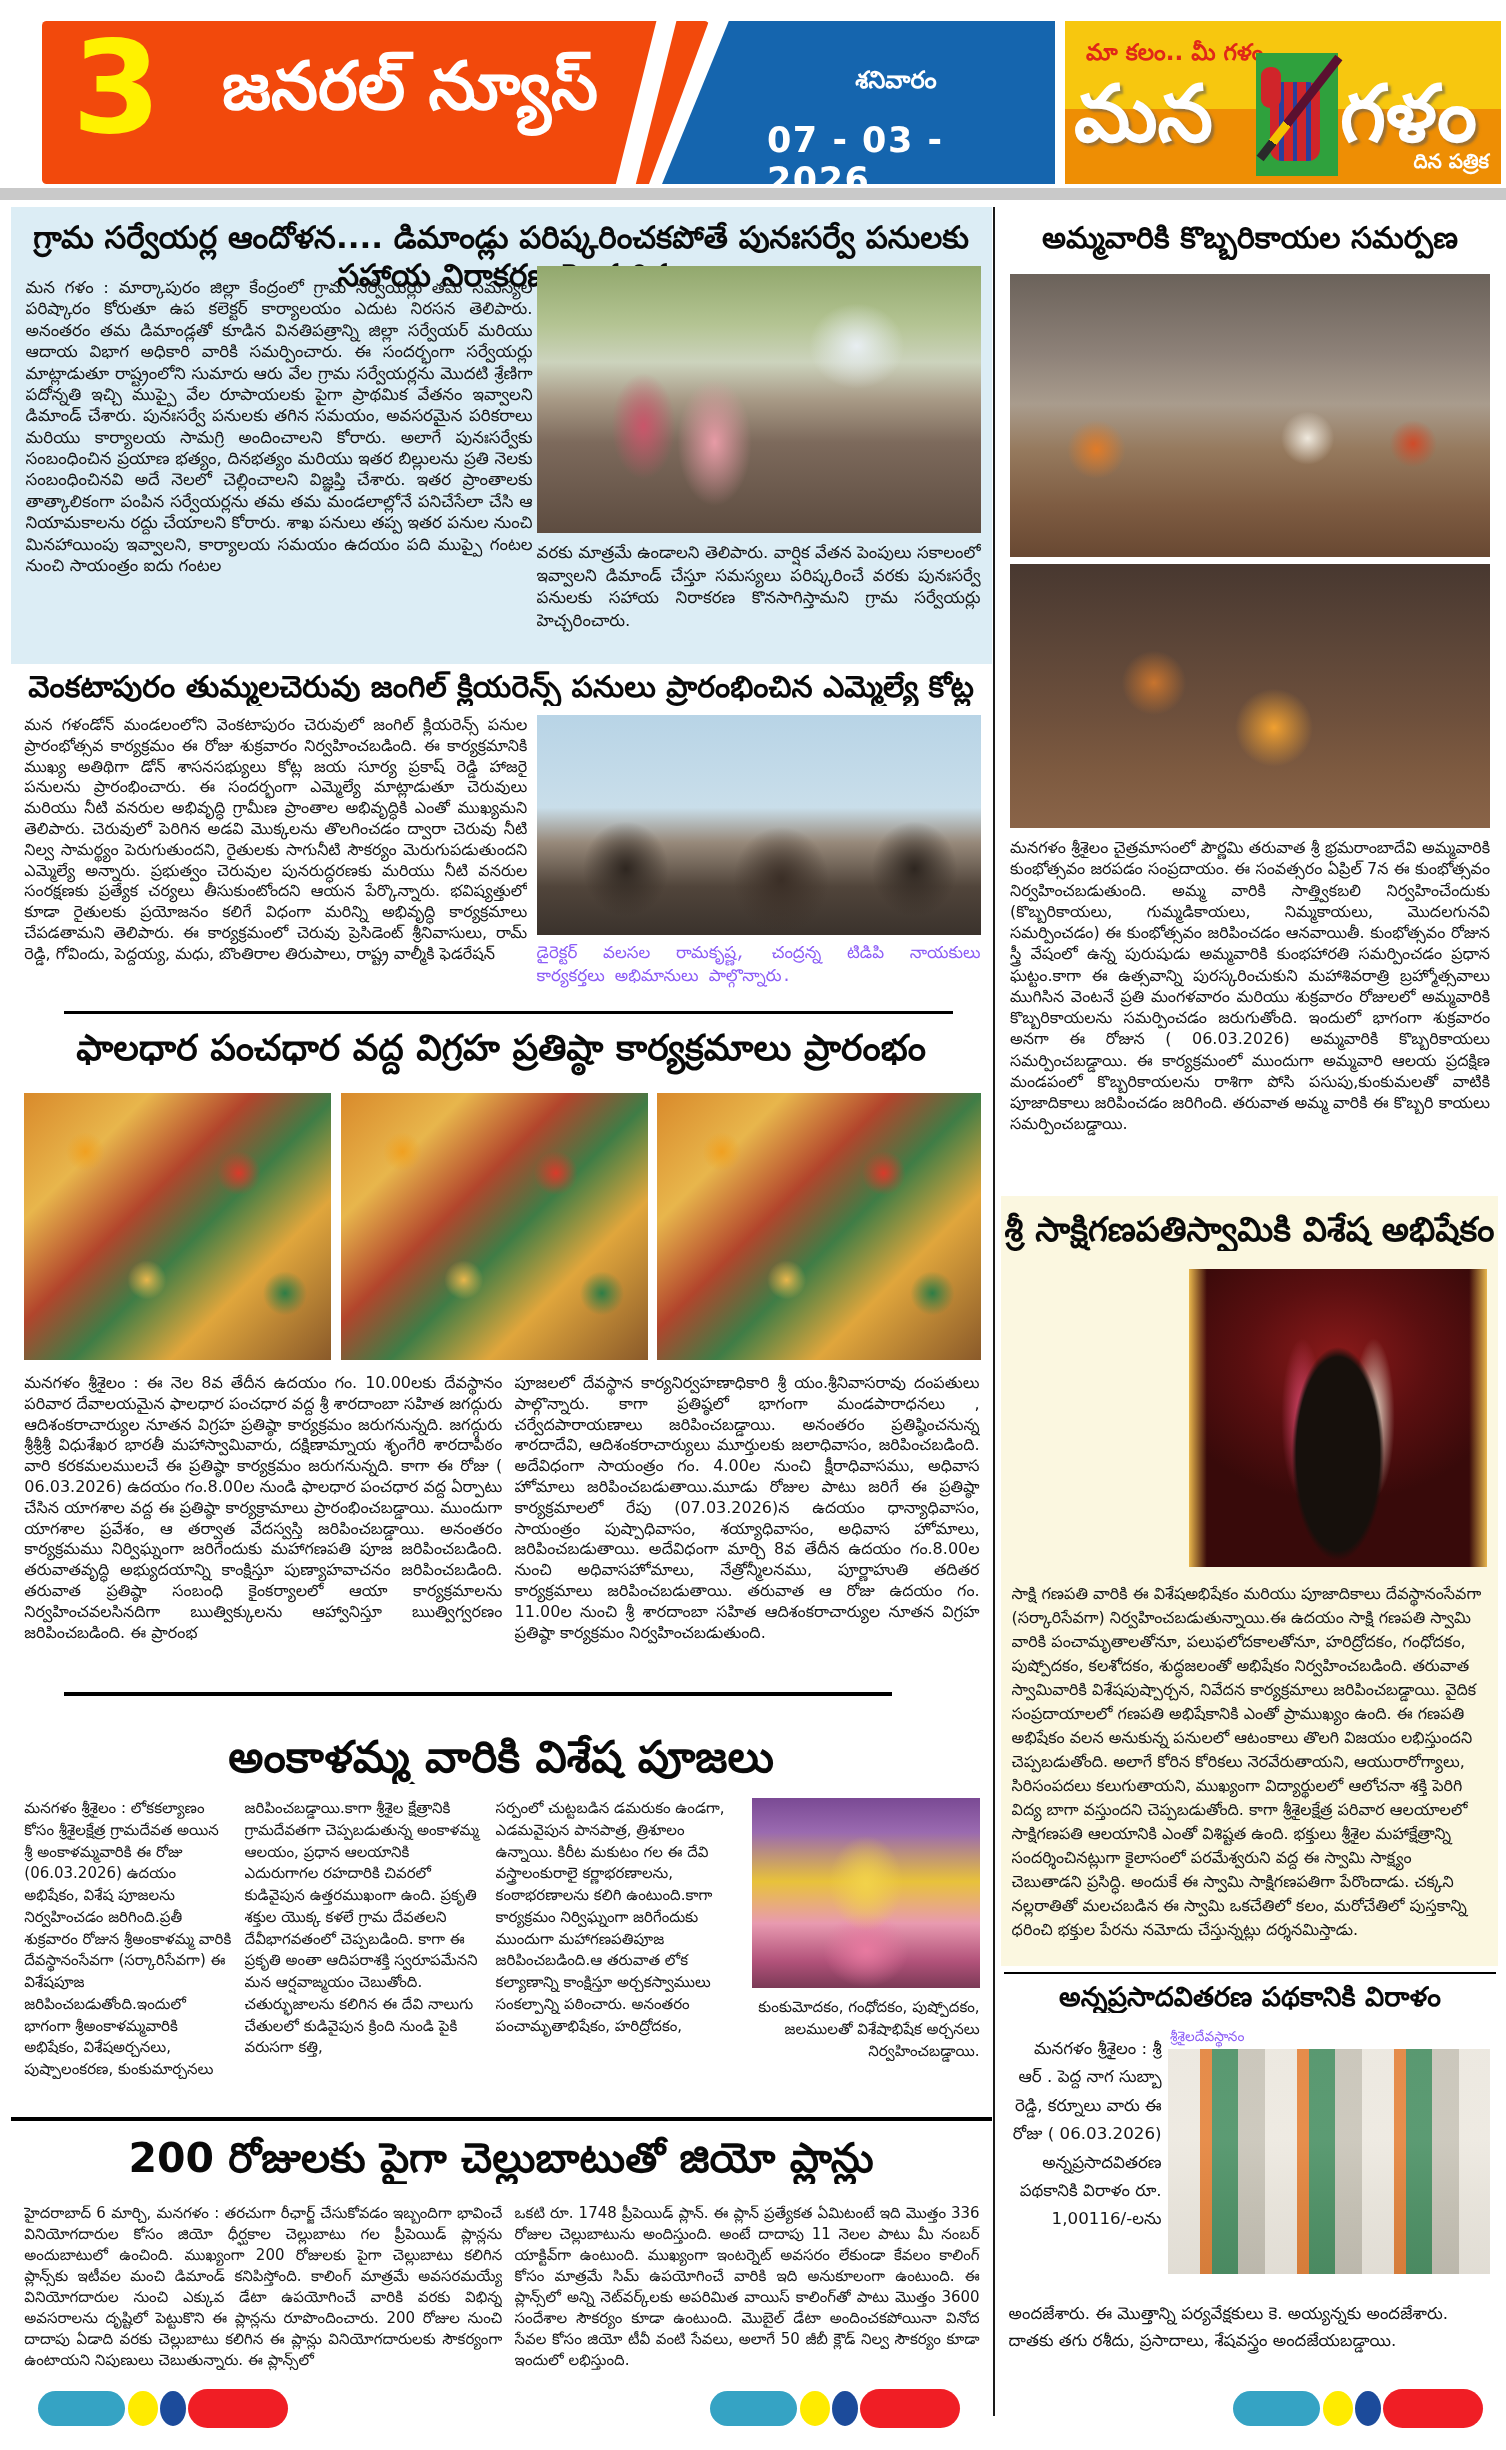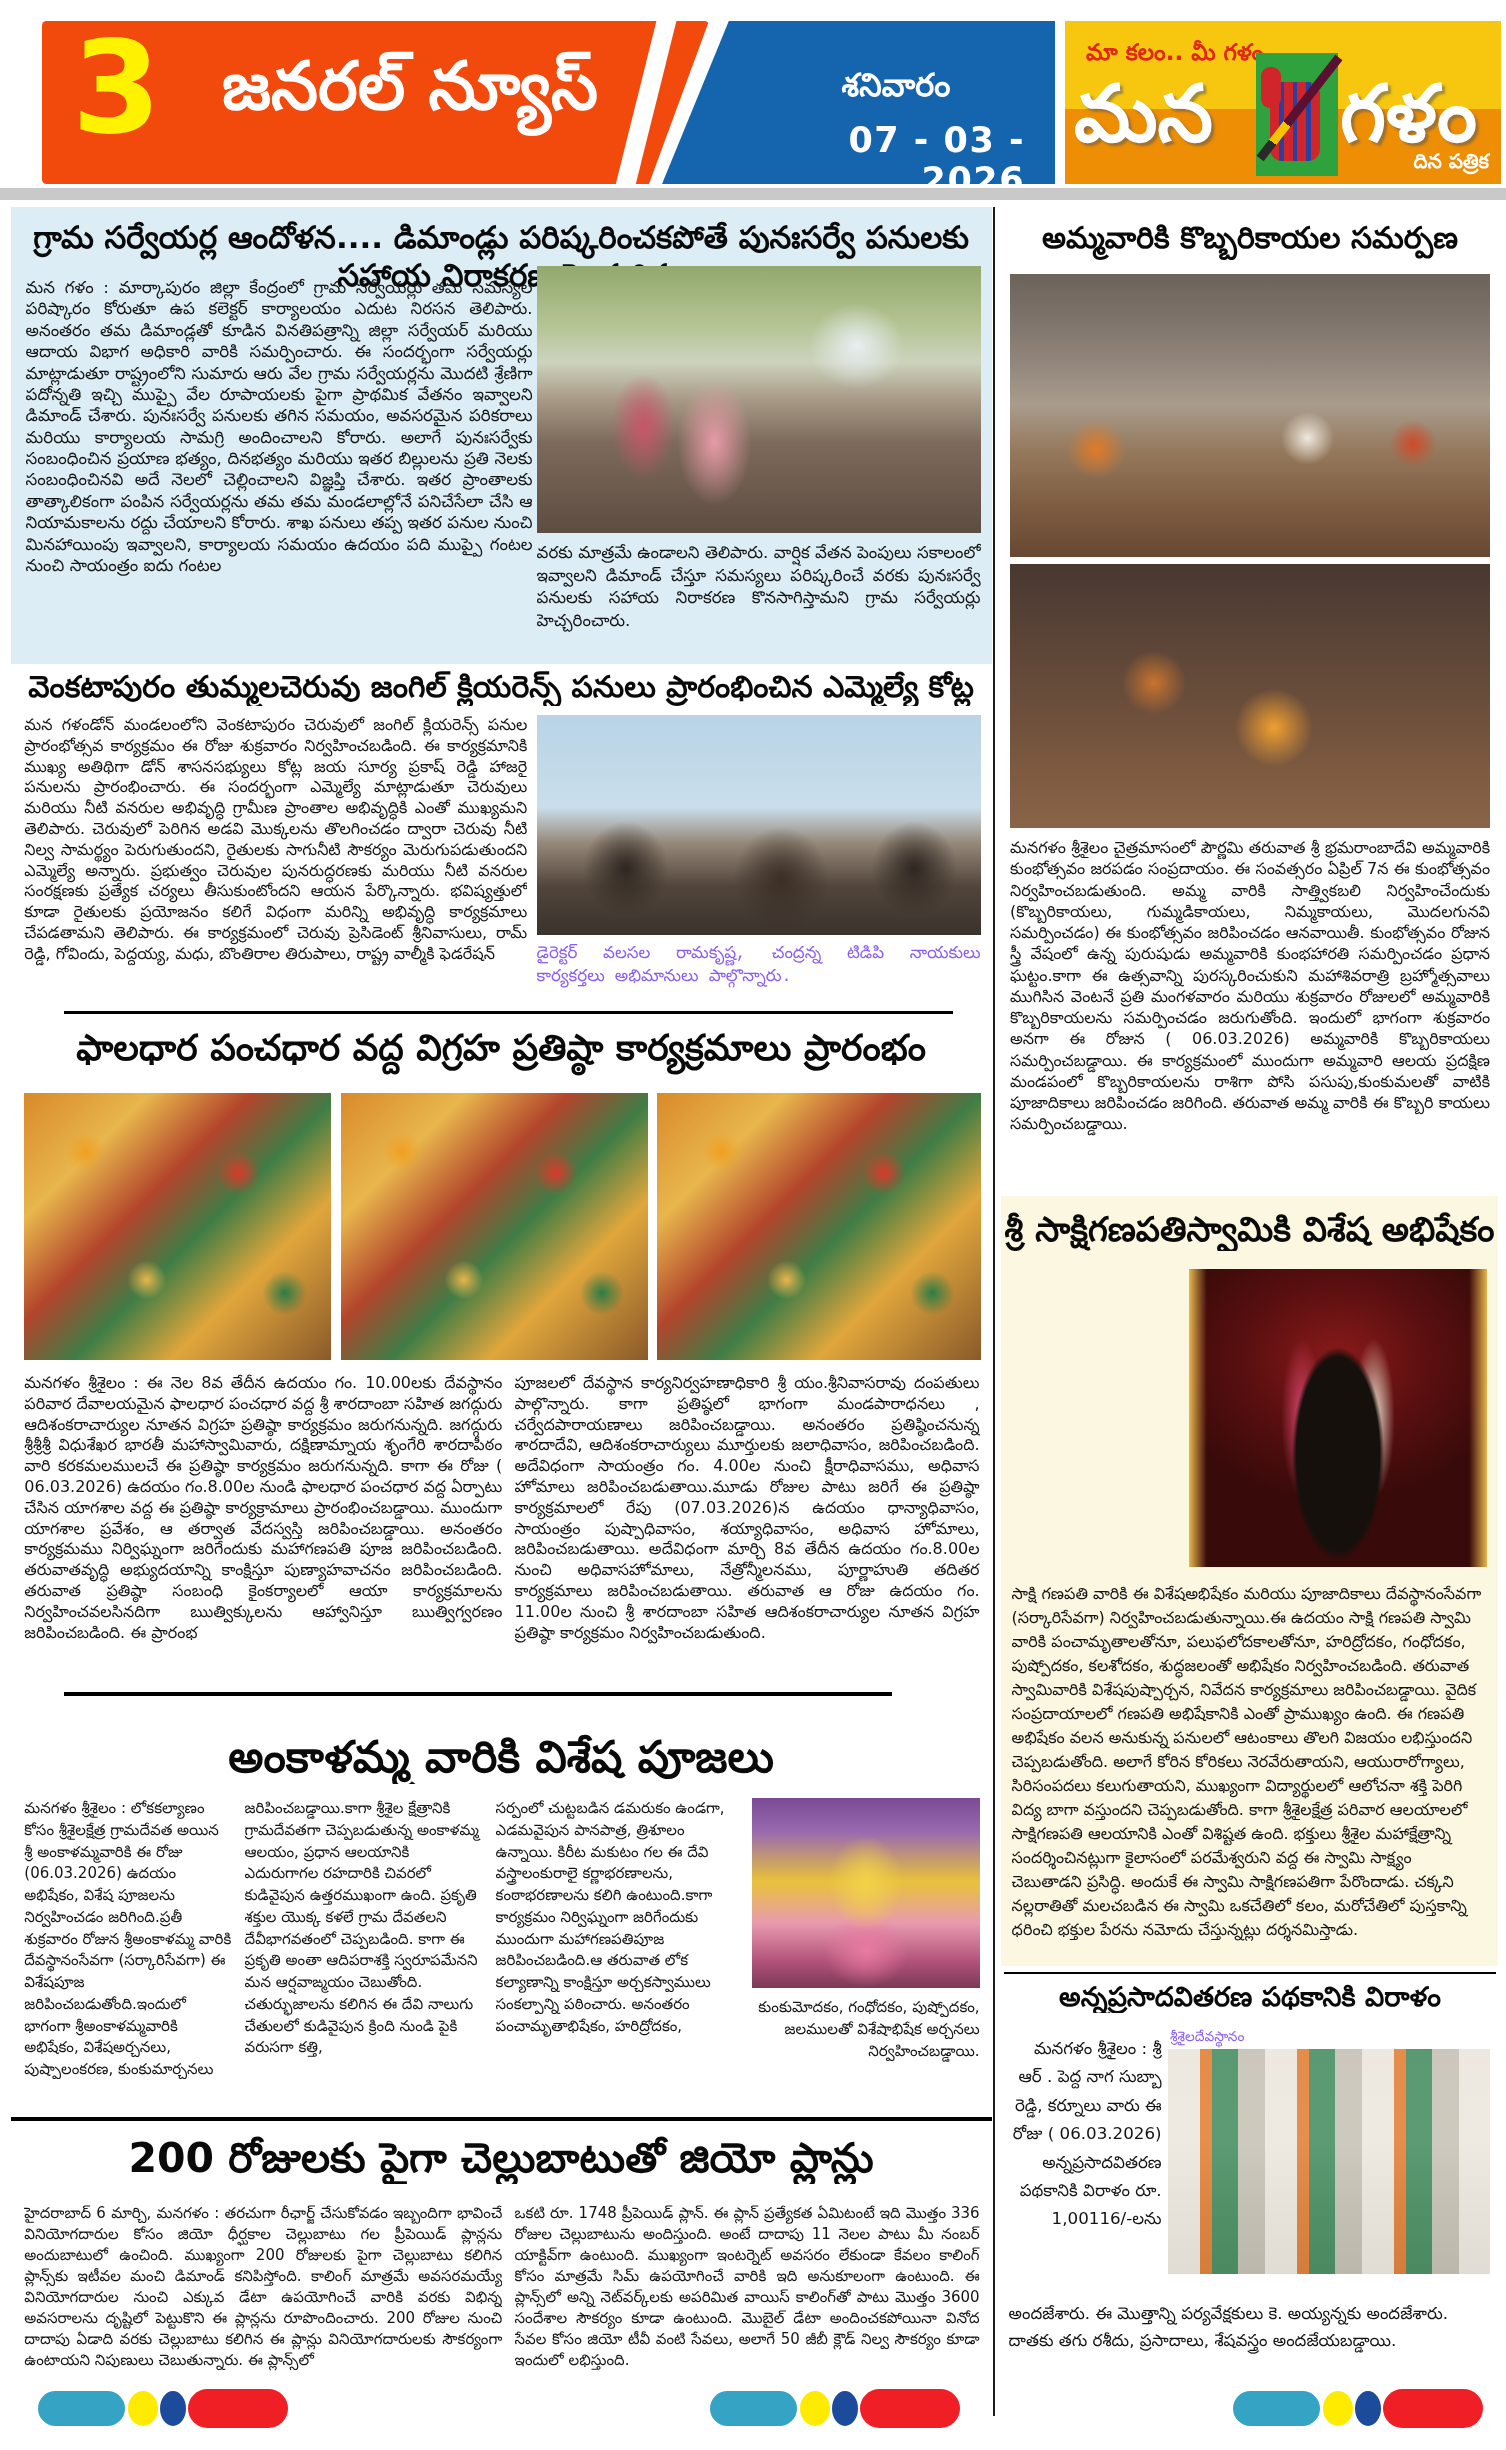--- a/index.html
+++ b/index.html
@@ -14,22 +14,22 @@
   
   .mast-orange{left:42px;top:21px;width:667px;height:163px;background:#F2490C;
     clip-path:polygon(0 0,100% 0,91% 100%,0 100%);border-radius:4.6px}
   .mast-blue{left:662px;top:21px;width:393px;height:163px;background:#1565AE;
     clip-path:polygon(17% 0,100% 0,100% 100%,0 100%)}
   .page-num{left:72px;top:24px;font-size:128px;font-weight:bold;color:#FFF200;
     font-family:"DejaVu Sans",sans-serif;line-height:1}
   .sec-title{left:222px;top:47px;font-size:67px;font-weight:bold;color:#ffffff;
     font-family:"DejaVu Sans",sans-serif}
   .blue-day{left:767px;top:67px;width:258px;text-align:center;color:#fff;
-    font-size:32px;font-weight:bold;font-family:Liberation Serif, serif}
-  .blue-date{left:767px;top:120px;width:258px;text-align:right;color:#fff;
+    font-size:24px;font-weight:bold;font-family:Liberation Serif, serif}
+  .blue-date{left:767px;top:120px;width:258px;text-align:left;color:#fff;
     font-size:35px;font-weight:bold;font-family:"DejaVu Sans",sans-serif;letter-spacing:1.5px}
   .logo-box{left:1065px;top:21px;width:436px;height:163px;
     background:linear-gradient(180deg,#F7C70F 0%,#F7C70F 54%,#EE8E04 54%,#EE8E04 100%)}
   .logo-tag{position:absolute;left:21px;top:18px;color:#E02718;font-size:23px;font-weight:bold;
     font-family:"DejaVu Sans",sans-serif}
   .logo-left{position:absolute;left:9px;top:47px;color:#fff;font-size:79px;font-weight:bold;
     font-family:"DejaVu Sans",sans-serif;text-shadow:3px 3px 2.3px rgba(90,90,90,.55)}
   .logo-right{position:absolute;left:275px;top:47px;color:#fff;font-size:79px;font-weight:bold;
     font-family:"DejaVu Sans",sans-serif;text-shadow:3px 3px 2.3px rgba(90,90,90,.55)}
   .logo-sub{position:absolute;right:12px;bottom:6px;color:#fff;font-size:20px;font-weight:bold;

